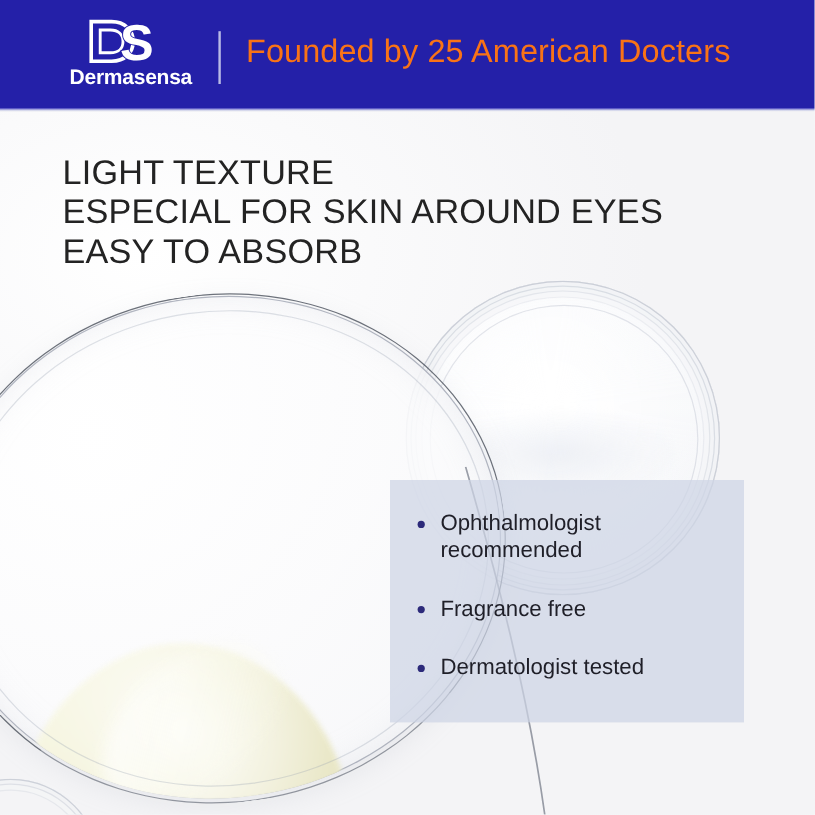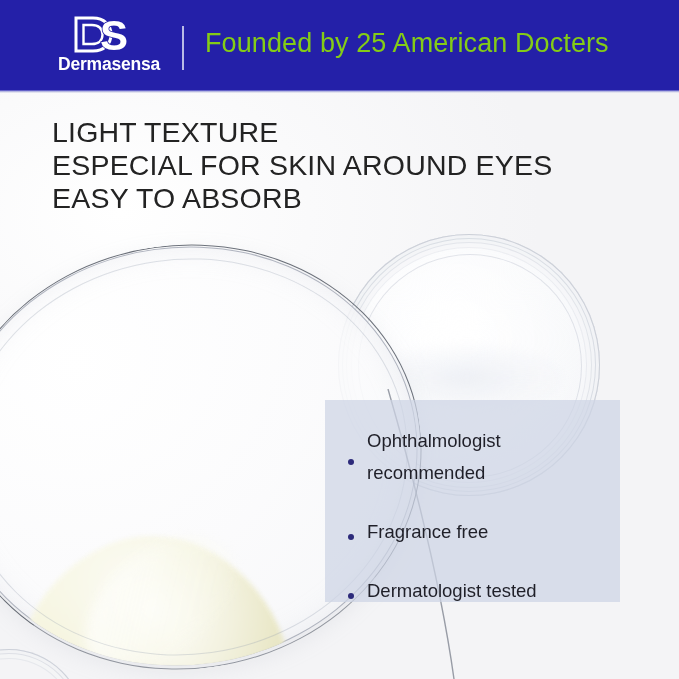--- a/index.html
+++ b/index.html
@@ -211,31 +211,31 @@
     width: 2px;
     height: 44px;
     background: #b9bbe6;
   }
   .header-tagline {
     position: absolute;
     left: 205px;
     top: 28px;
     font-size: 27px;
     font-weight: 400;
-    color: #84cc16;
+    color: #f97316;
     letter-spacing: 0.1px;
     white-space: nowrap;
     text-align: center;
   }
 
   
   .headline {
     position: absolute;
     left: 52px;
-    top: 116px;
+    top: 128px;
     color: #232323;
     font-size: 28.5px;
     line-height: 33px;
     letter-spacing: 0.2px;
     font-weight: 400;
     white-space: nowrap;
   }
   .headline div { white-space: nowrap; }
 
   
@@ -249,24 +249,24 @@
   }
   .claims-list {
     position: absolute;
     left: 348px;
     top: 425px;
     width: 262px;
   }
   .claim {
     position: relative;
     display: flex;
-    align-items: center;
+    align-items: flex-start;
     color: #1f1f28;
     font-size: 18.5px;
-    line-height: 32px;
+    line-height: 22px;
     margin-bottom: 27px;
   }
   .claim-bullet {
     flex: 0 0 auto;
     width: 6px;
     height: 6px;
     border-radius: 50%;
     background: #2c2a7a;
     margin-top: 9px;
     margin-right: 13px;

